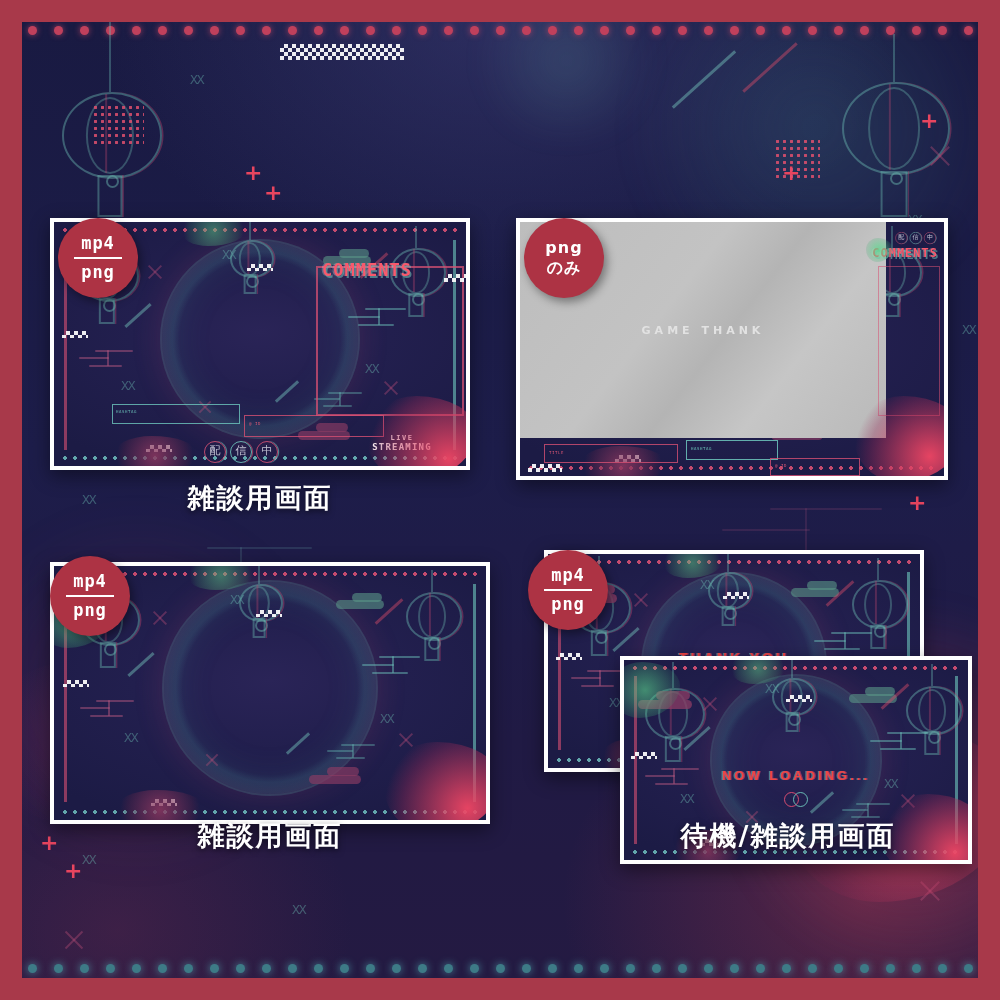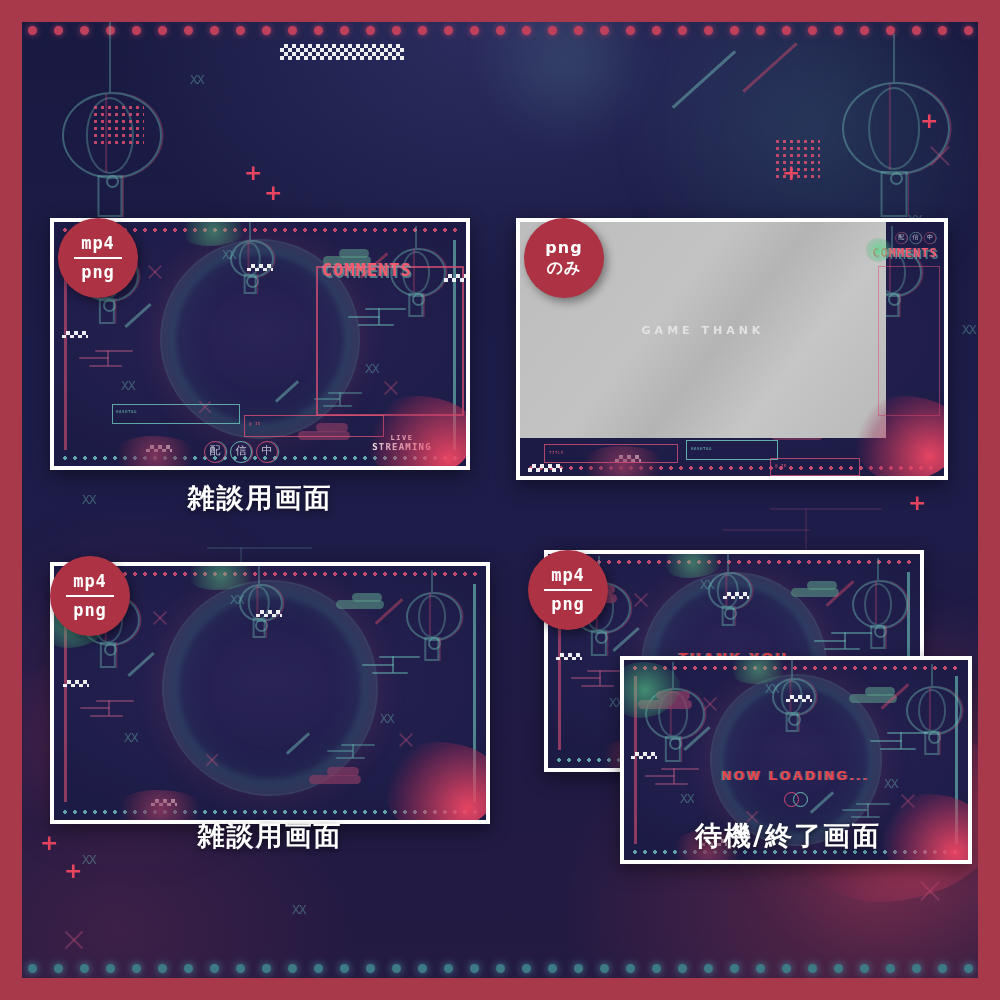--- a/index.html
+++ b/index.html
@@ -771,16 +771,16 @@
             <b></b>
         </div>
       </div>
     </div>
 
     <div class="badge" style="left:506px;top:528px;">
       <span>mp4</span>
       <div class="rule"></div>
       <span>png</span>
     </div>
-    <div class="caption" style="left:576px;top:796px;width:380px;">待機/終了画面</div>
+    <div class="caption" style="left:576px;top:796px;width:380px;">待機/雑談用画面</div>
 
   </div>
 </div>
 
 </body></html>

